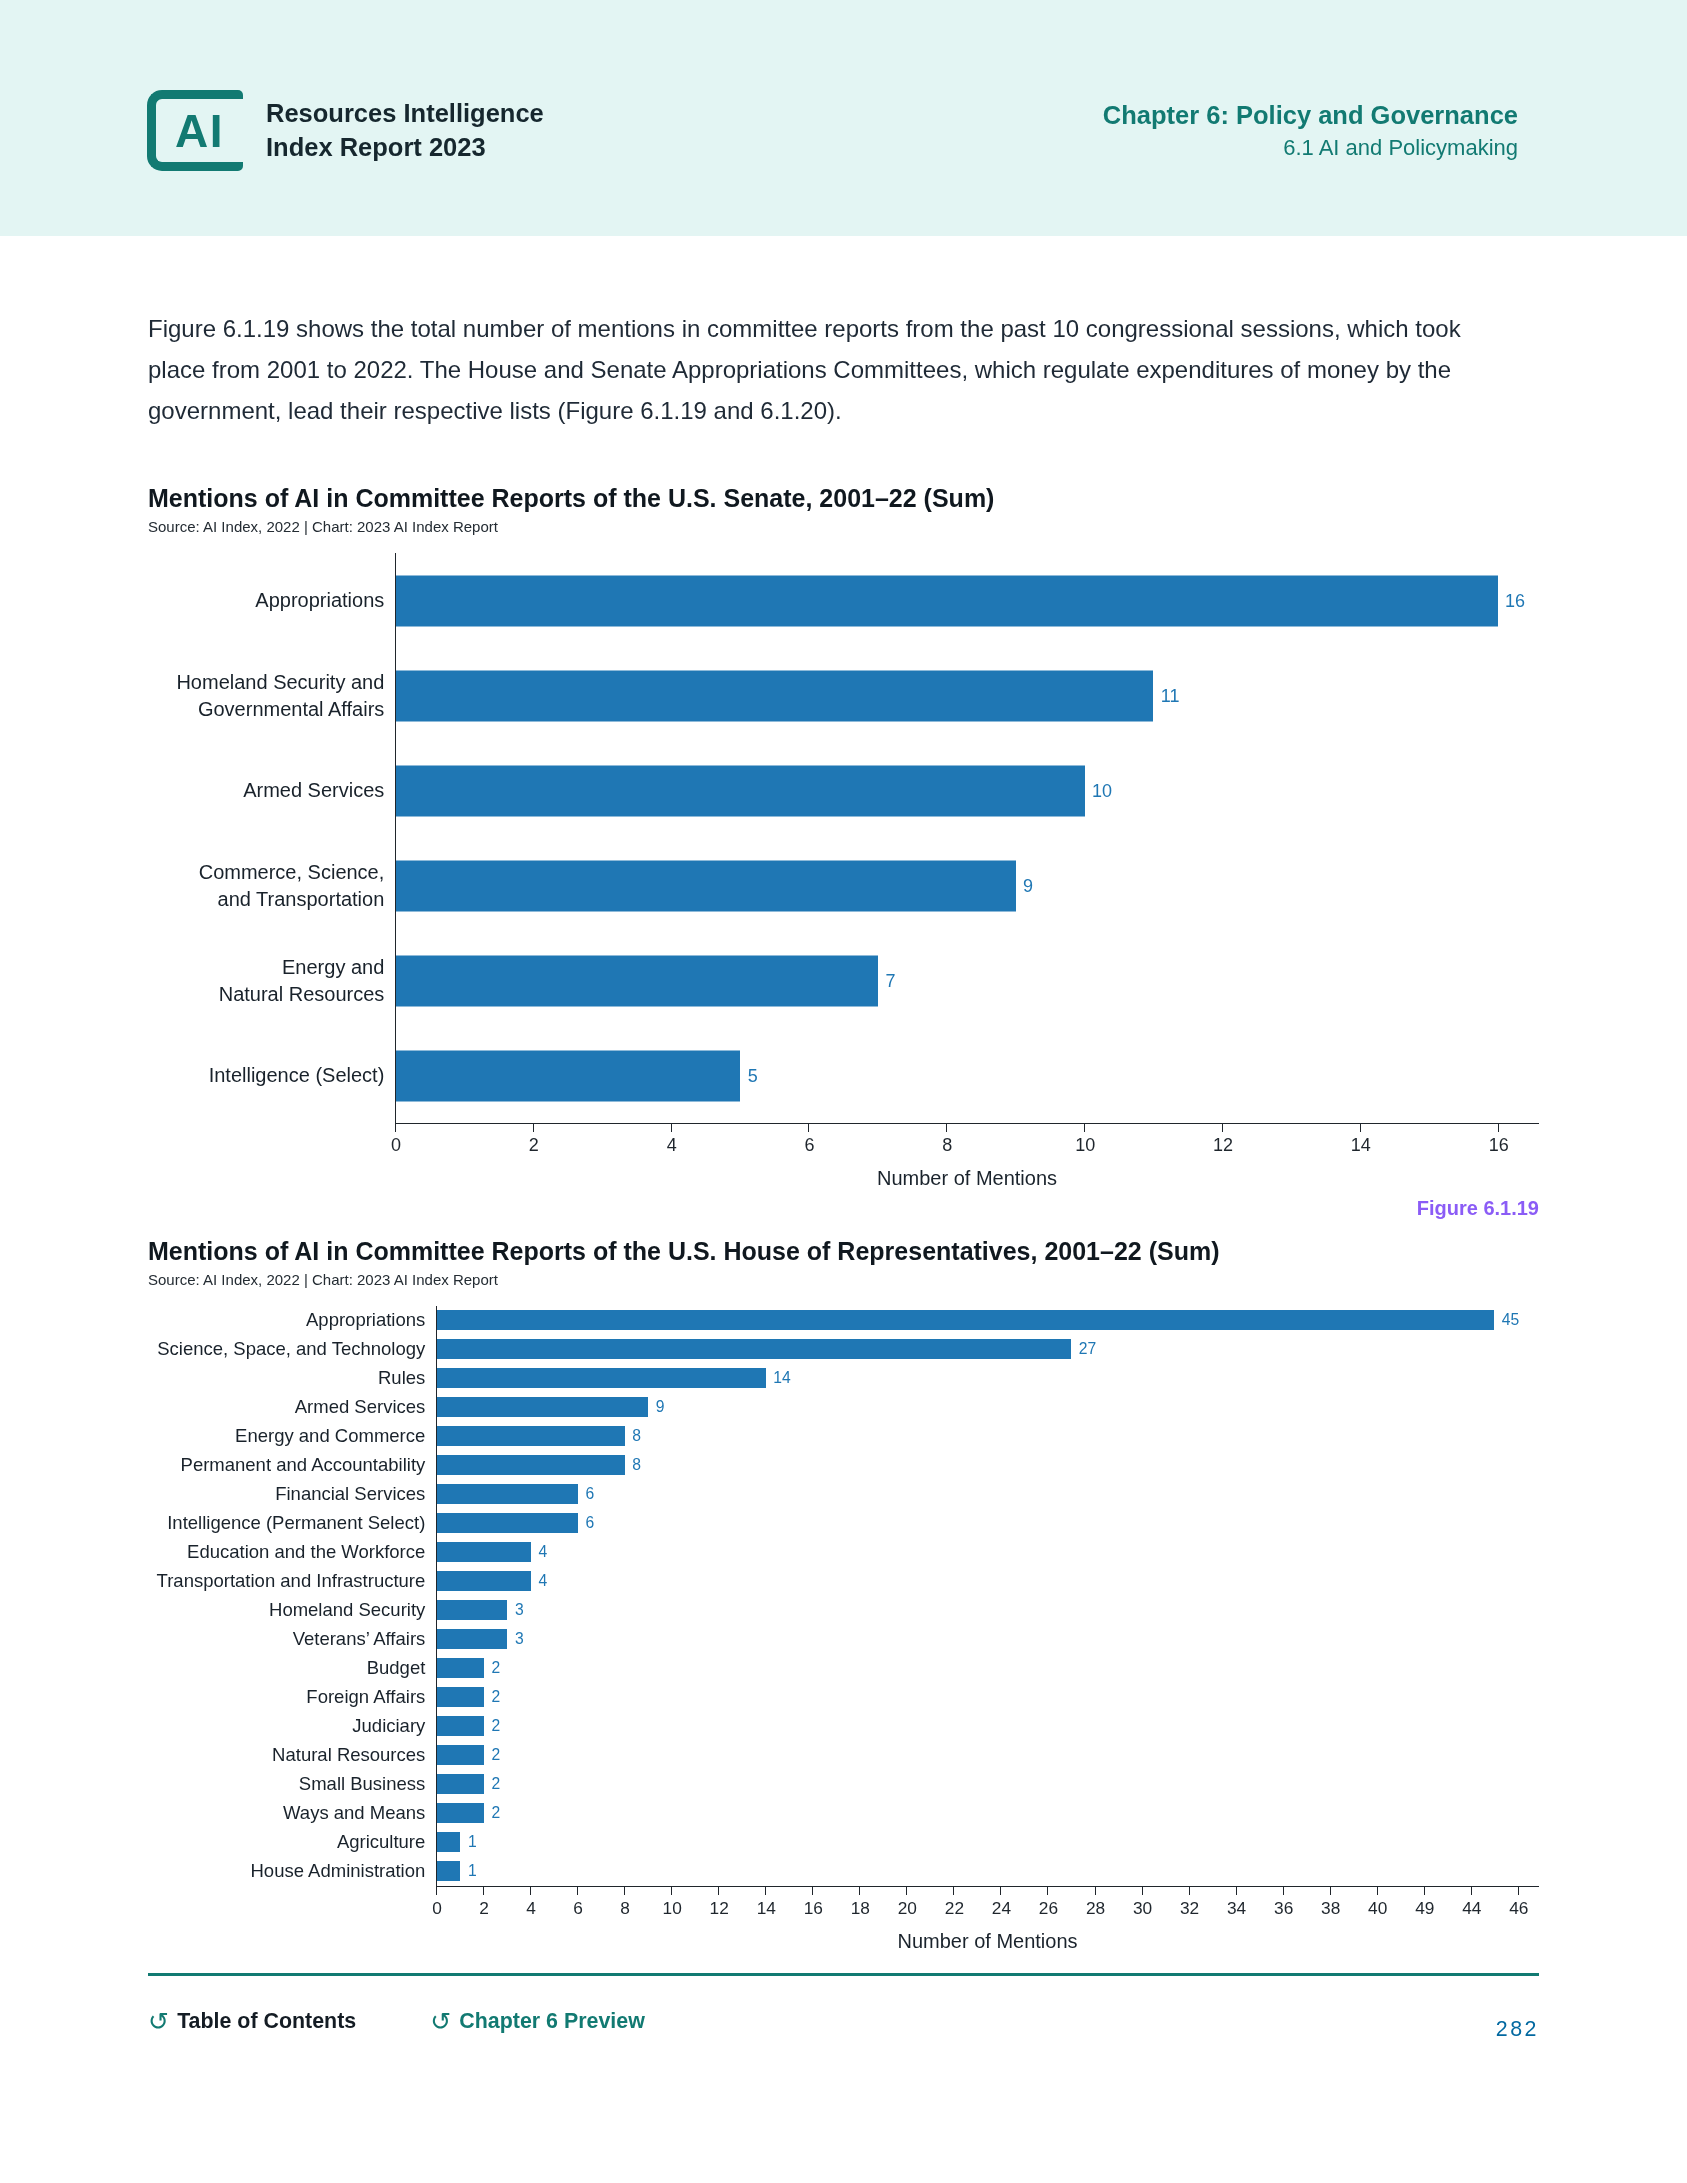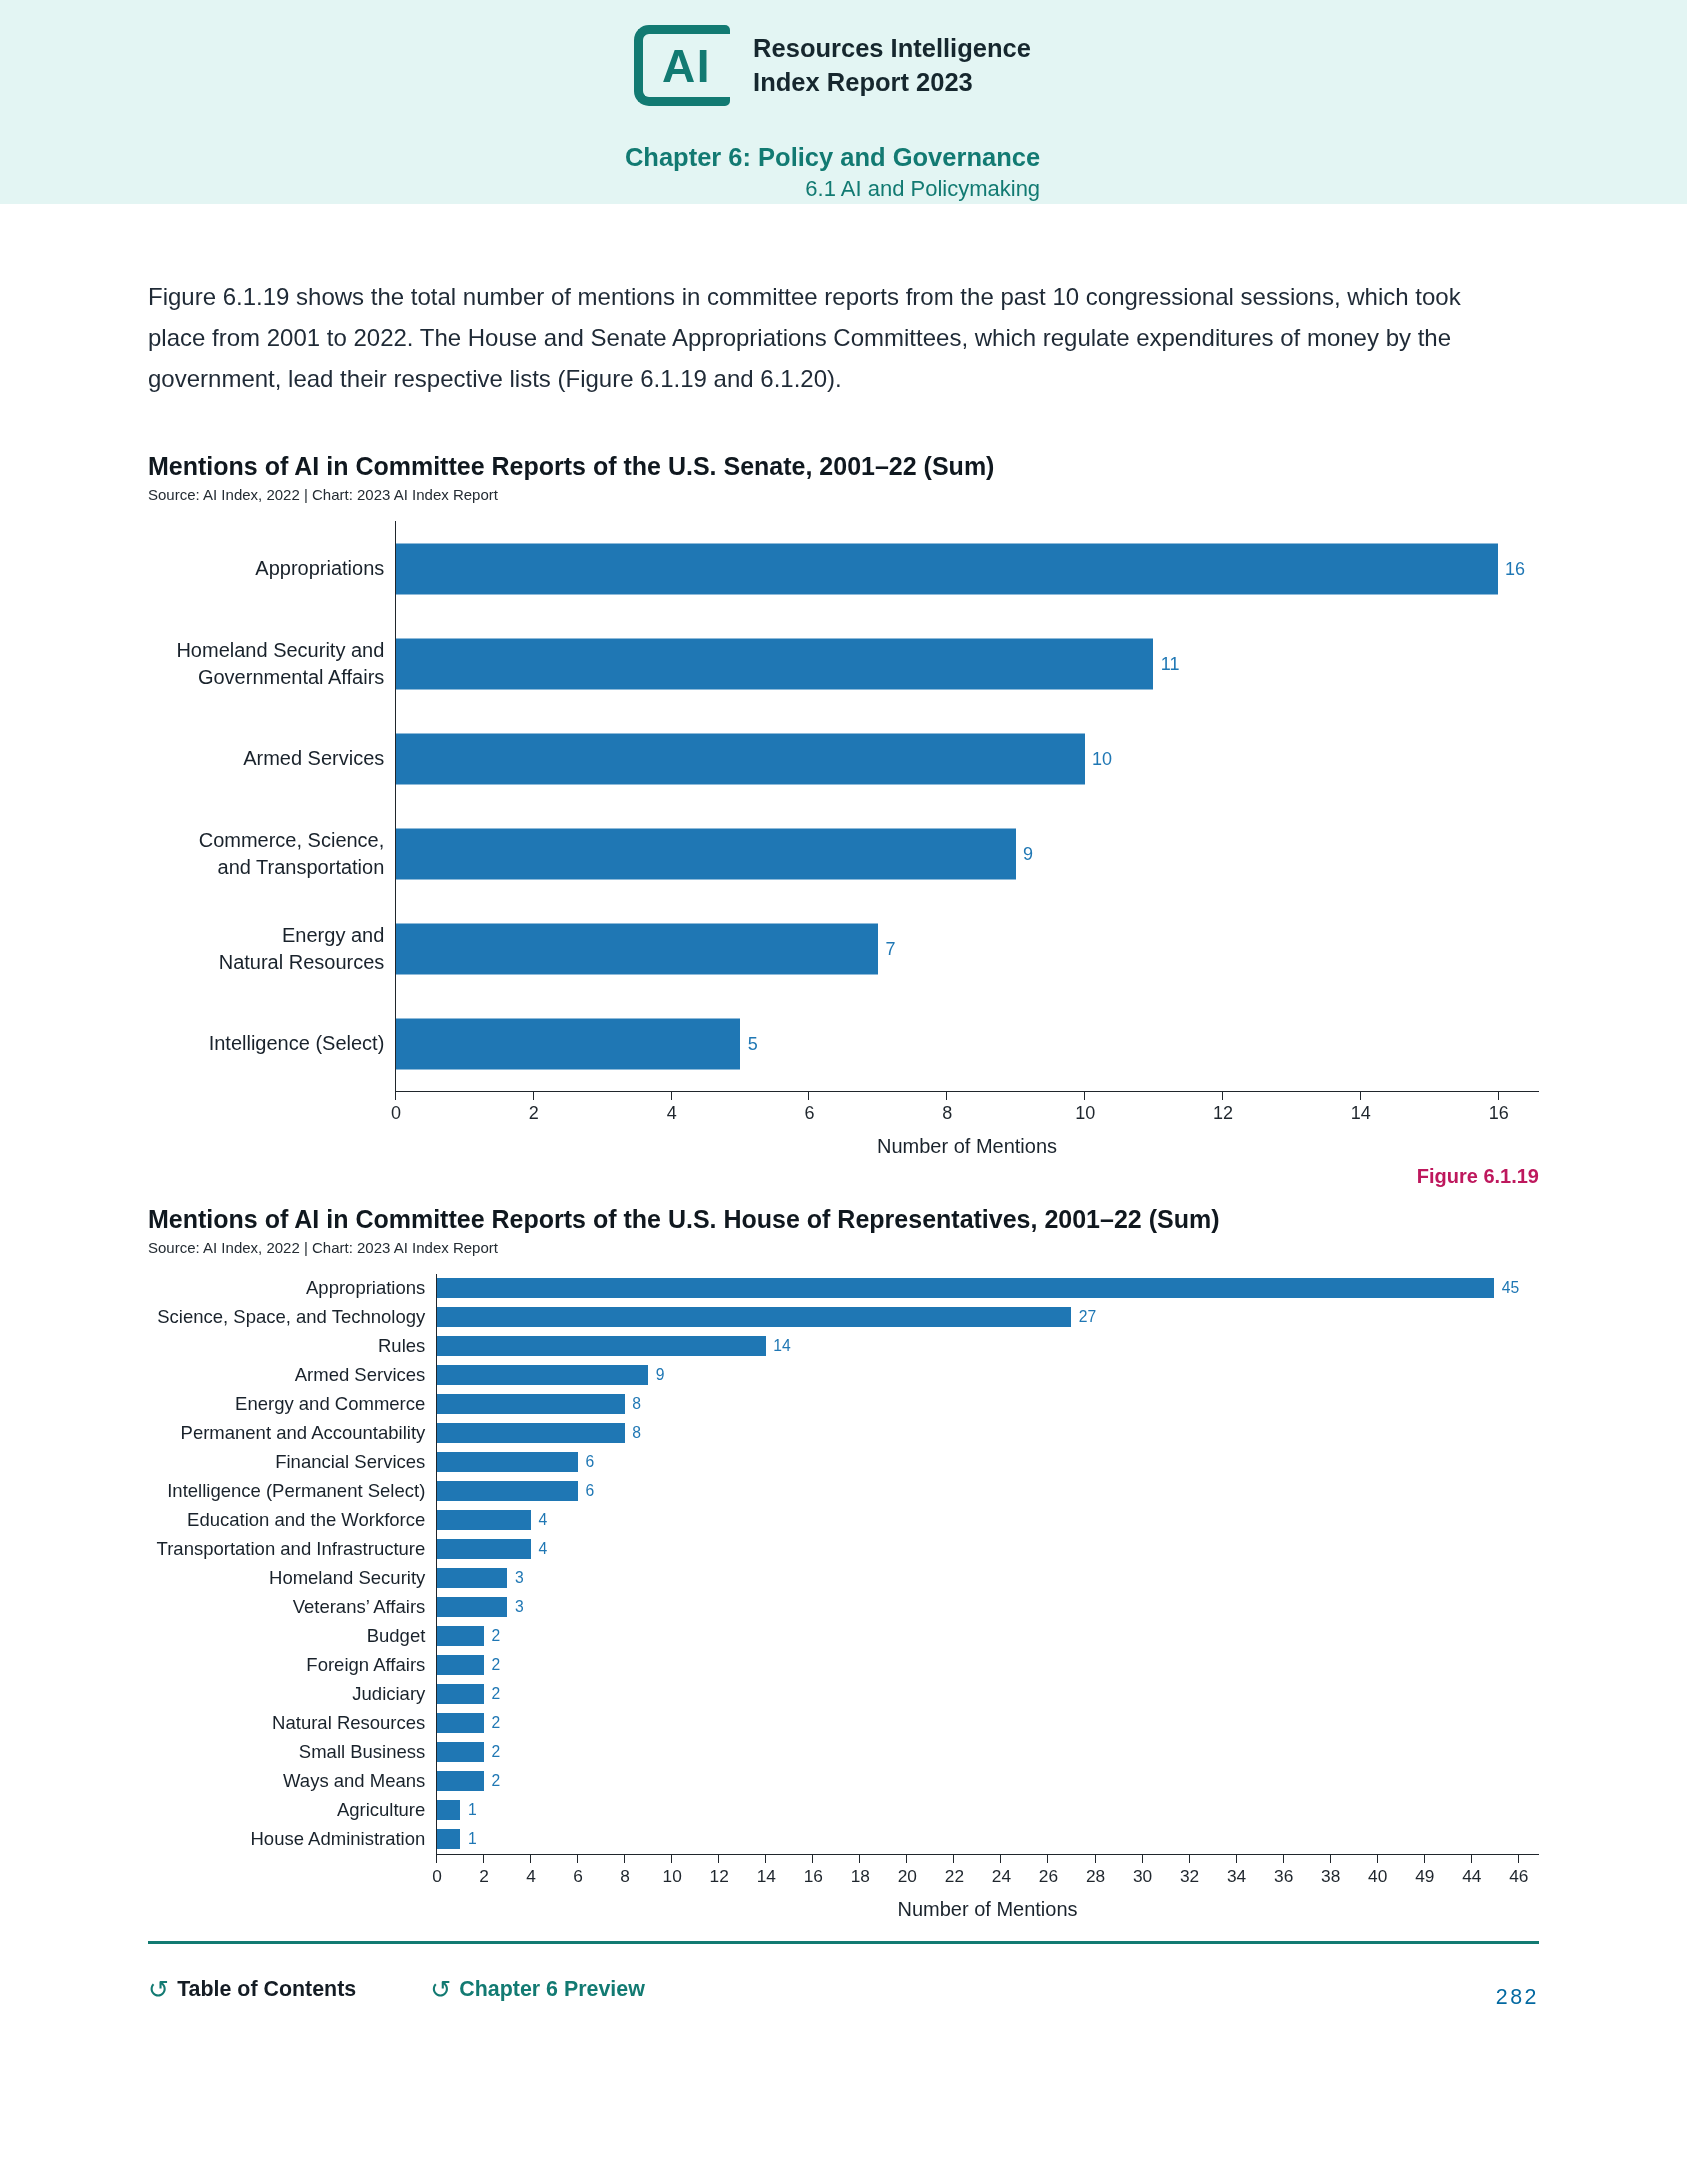--- a/index.html
+++ b/index.html
@@ -3,24 +3,23 @@
 <meta charset="utf-8">
 <style>
   * { margin:0; padding:0; box-sizing:border-box; }
   html,body { background:#ffffff; }
   body { font-family:"Liberation Sans", sans-serif; color:#1b2733; }
 
   .page { position:relative; width:1687px; height:2183px; background:#ffffff; overflow:hidden; }
 
   
   .band {
-    width:100%; height:204px; background:var(--band,#e3f5f3);
+    width:100%; height:236px; background:var(--band,#e3f5f3);
     display:flex; align-items:center; justify-content:space-between;
     padding:25px 169px 0 147px;
-    flex-direction:column;
   }
   .brand { display:flex; align-items:center; gap:23px; }
   .logo {
     width:96px; height:81px;
     border:9px solid var(--accent,#127a72); border-right:none;
     border-top-left-radius:15px; border-bottom-left-radius:15px;
     border-top-right-radius:5px; border-bottom-right-radius:5px;
     display:flex; align-items:center; justify-content:center;
     color:var(--accent,#127a72); font-weight:bold; font-size:46px; letter-spacing:1.6px;
   }
@@ -55,21 +54,21 @@
     color:var(--bar,#1f77b4); white-space:nowrap;
   }
 
   .xaxis { position:relative; border-top:1.6px solid #20262c; height:41px; }
   .tick { position:absolute; top:0; width:0; height:8.2px; border-left:1.6px solid #20262c; }
   .ticklabel {
     position:absolute; top:10.7px; left:0; transform:translateX(-50%);
     white-space:nowrap; color:#1f262d;
   }
   .xlabel { text-align:center; font-size:20px; color:#1a232c; margin-top:3.3px; }
-  .fig-label { text-align:right; font-weight:bold; font-size:20px; color:#be185d; margin-top:6.6px; }
+  .fig-label { text-align:right; font-weight:bold; font-size:20px; color:#8b5cf6; margin-top:6.6px; }
 
   
   .chart-a .row { height:95px; }
   .chart-a .bar { height:51px; }
   .chart-a .ylabel { width:247px; font-size:20px; }
   .chart-a .xaxis, .chart-a .xlabel { margin-left:247px; }
   .chart-a .ticklabel { font-size:18px; }
   .chart-a .val { font-size:18px; }
 
   .chart-b .row { height:29px; }

